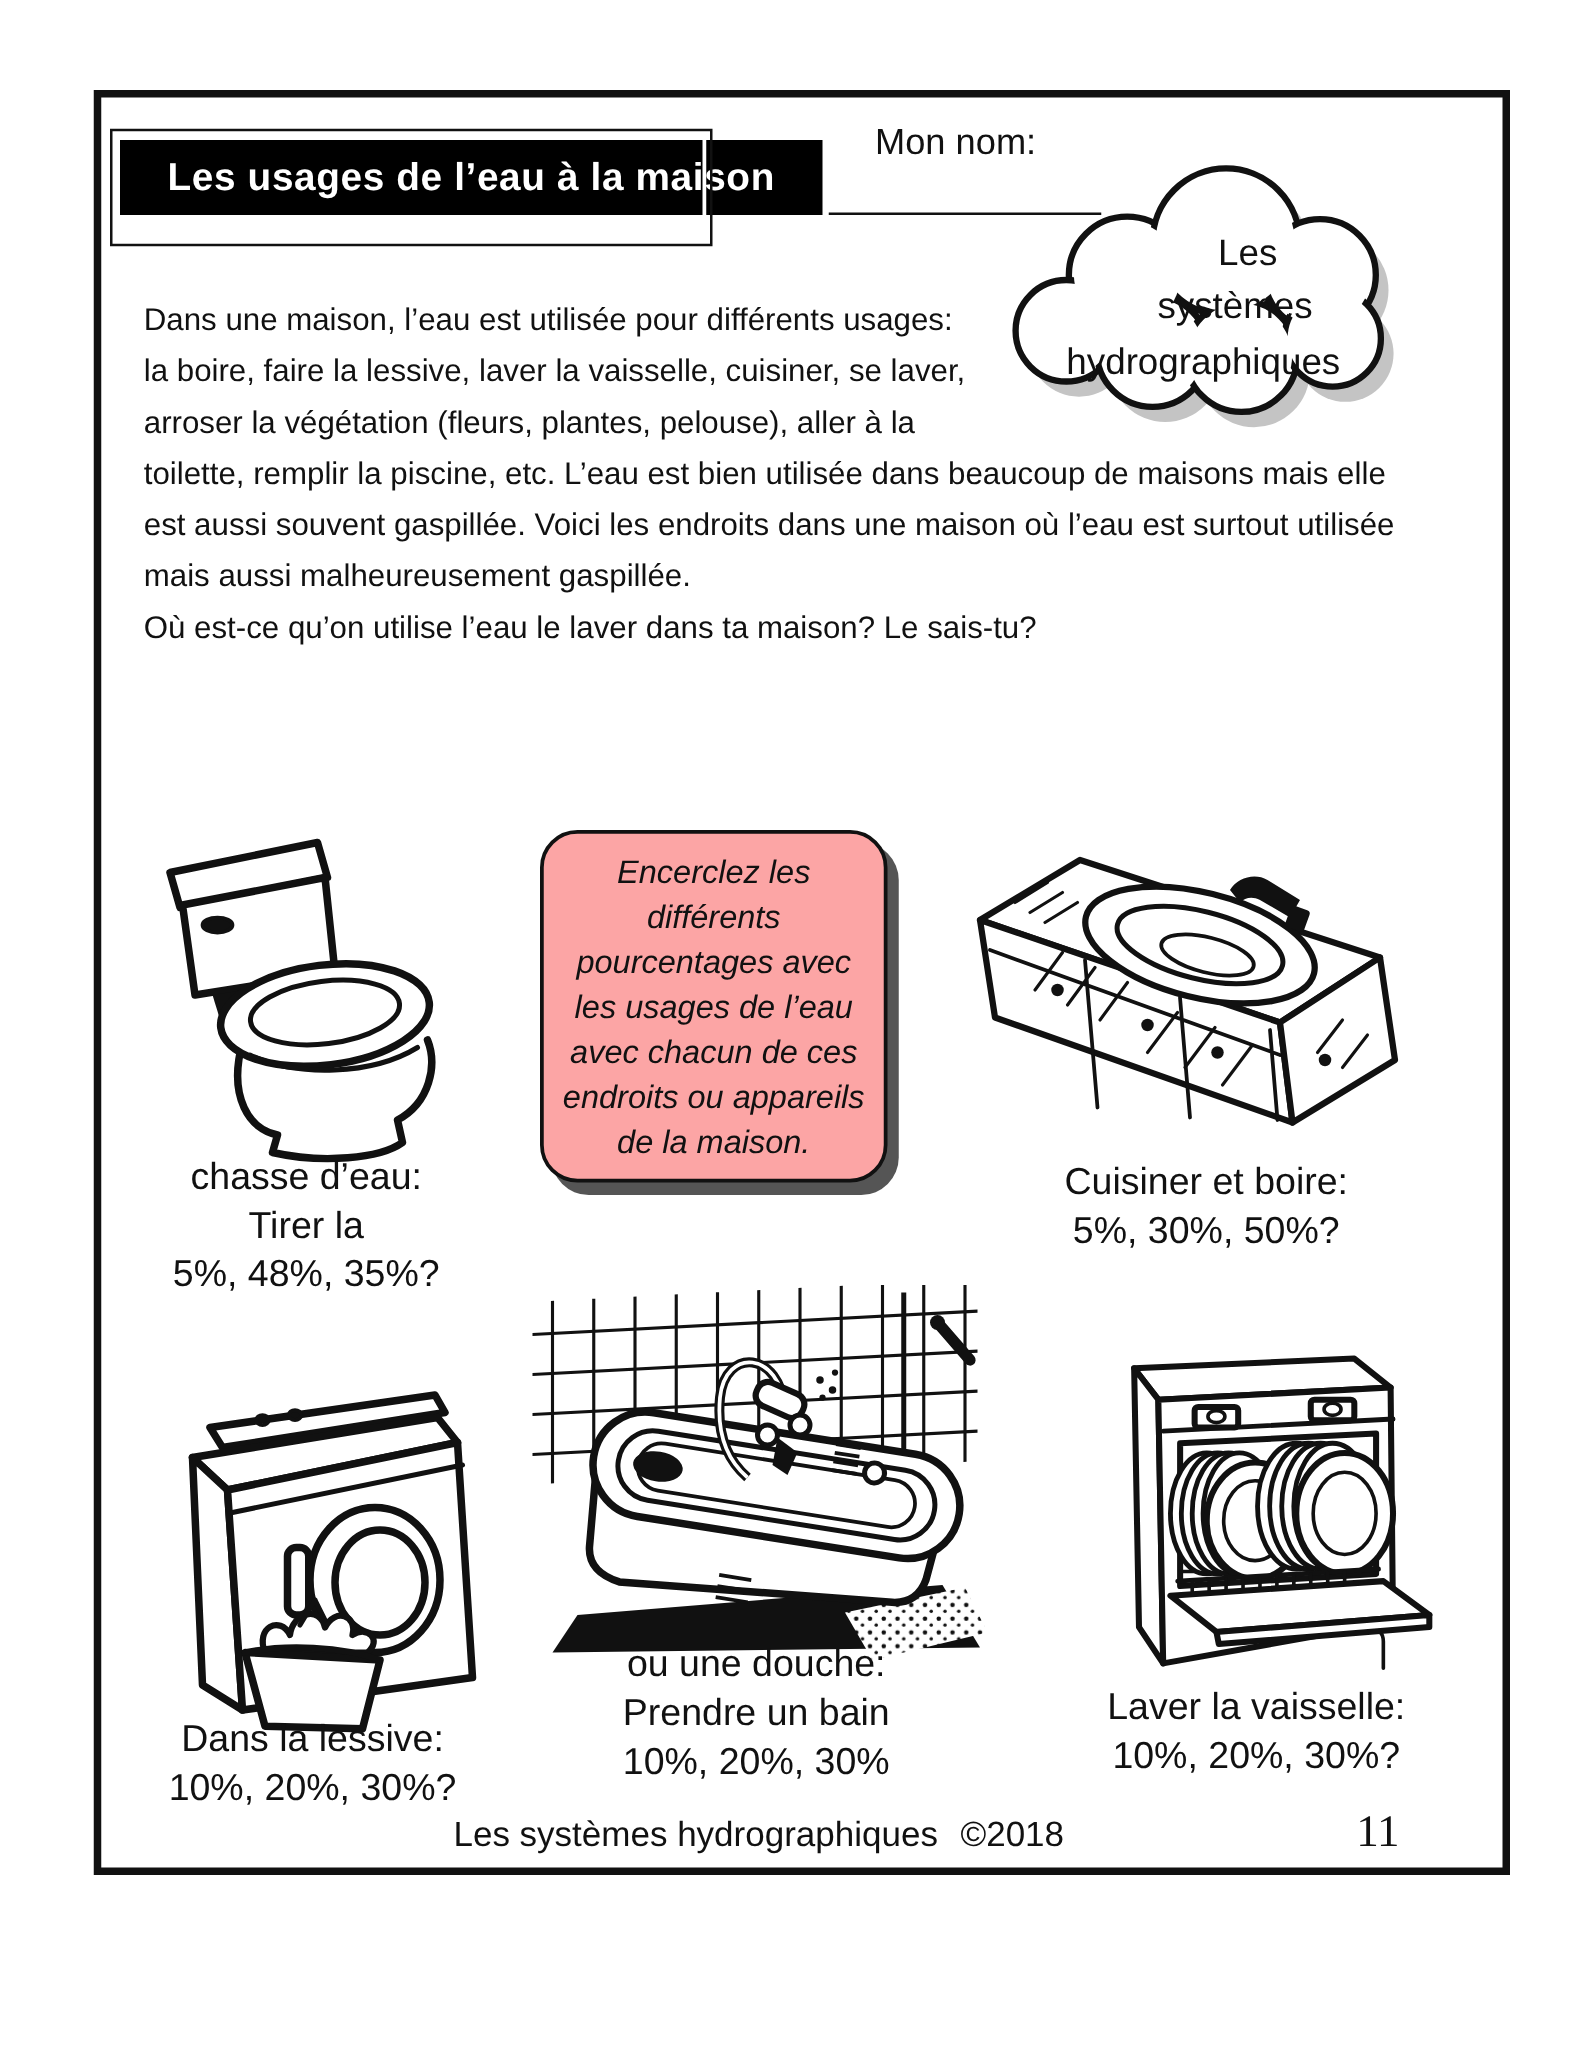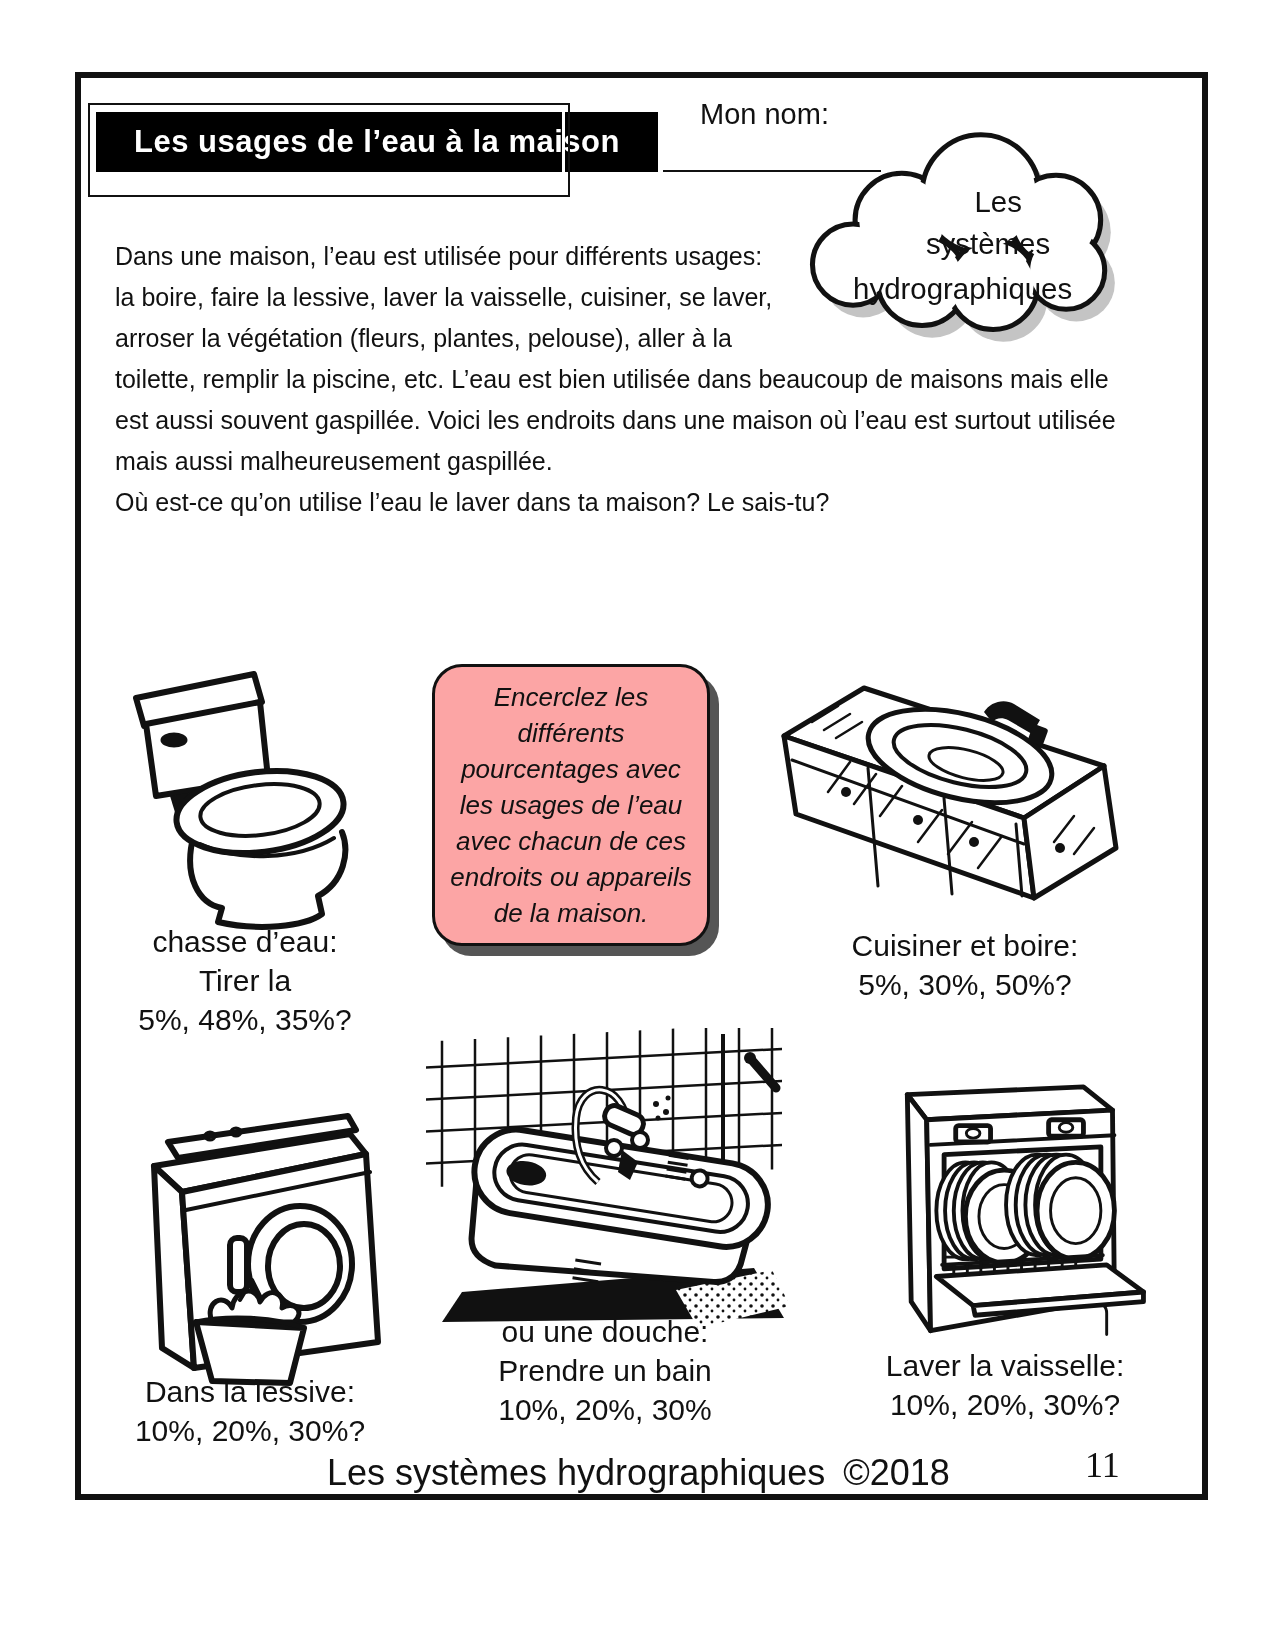--- a/index.html
+++ b/index.html
@@ -17,21 +17,21 @@
   .name-line{left:663px;top:134px;width:218px;height:38px;border-bottom:2px solid #111;}
   .cloud{left:780px;top:98px;width:345px;height:248px;z-index:5;}
   .cloud text{font-family:"Liberation Sans",sans-serif;font-size:29px;fill:#111;text-anchor:middle;}
   .intro{left:115px;top:236px;width:1002px;font-size:25px;line-height:41px;}
   .intro .spacer{float:right;width:330px;height:118px;}
   .caption{position:absolute;text-align:center;font-size:30px;line-height:39px;}
   .instruction{left:432px;top:648px;width:278px;height:282px;border:3px solid #111;border-radius:30px;
         background:#fca5a5;box-shadow:9px 10px 0 #555;display:flex;align-items:center;justify-content:center;
         padding:10px 14px;z-index:2;margin-top:16px;}
   .instruction div{font-style:italic;font-size:26px;line-height:36px;text-align:center;}
-  .footer-text{left:327px;top:1452px;width:560px;text-align:center;font-size:36px;white-space:nowrap;}
+  .footer-text{left:327px;top:1452px;width:560px;text-align:center;font-size:28px;white-space:nowrap;}
   .footer-text .copy{margin-left:18px;}
   .page-num{left:1085px;top:1444px;width:70px;font-family:"Liberation Serif",serif;font-size:36px;text-align:left;}
   svg{display:block;}
 </style>
 </head>
 <body>
 
 <div class="page">
 
   <div class="abs page-border"></div>

